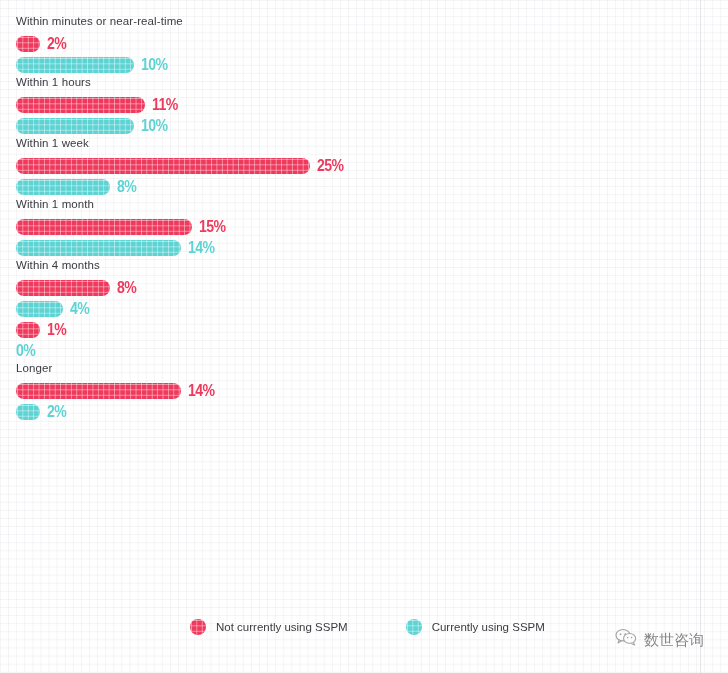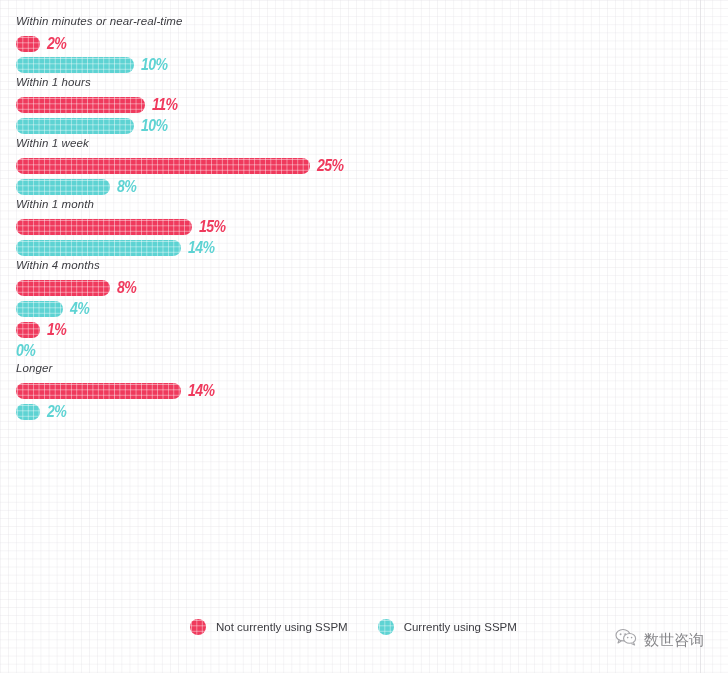--- a/index.html
+++ b/index.html
@@ -39,21 +39,21 @@
     background: rgba(222,220,224,0.75);
   }
 
   #plot-area {
     position: absolute;
     left: 16px;
     top: 14px;
     width: 700px;
   }
 
-  .group { margin-bottom: 0px; font-style: italic; }
+  .group { margin-bottom: 0px; }
 
   .group-label {
     font-size: 11.5px;
     color: #3b3b40;
     line-height: 14px;
     letter-spacing: 0.1px;
     white-space: nowrap;
     margin-bottom: 5px;
   }
 
@@ -99,21 +99,21 @@
   .bar-value.teal { color: #5ed3d3; }
   .bar-value.nooffset { margin-left: 0; }
 
   
   #legend {
     position: absolute;
     left: 190px;
     top: 619px;
     display: flex;
     align-items: center;
-    gap: 30px;
+    gap: 58px;
   }
   .legend-item {
     display: flex;
     align-items: center;
   }
   .legend-dot {
     width: 16px;
     height: 16px;
     border-radius: 50%;
     position: relative;

